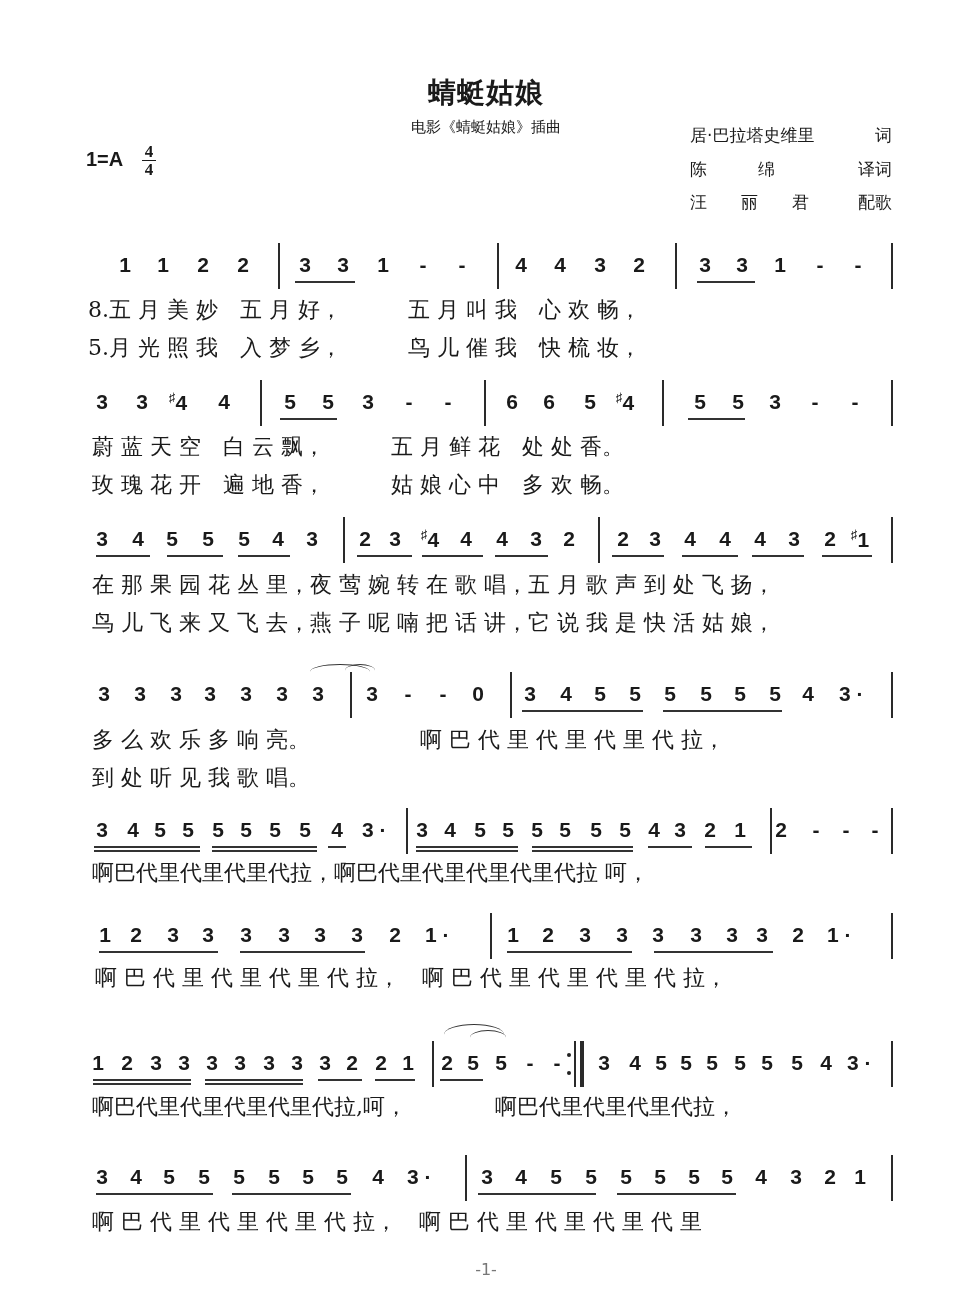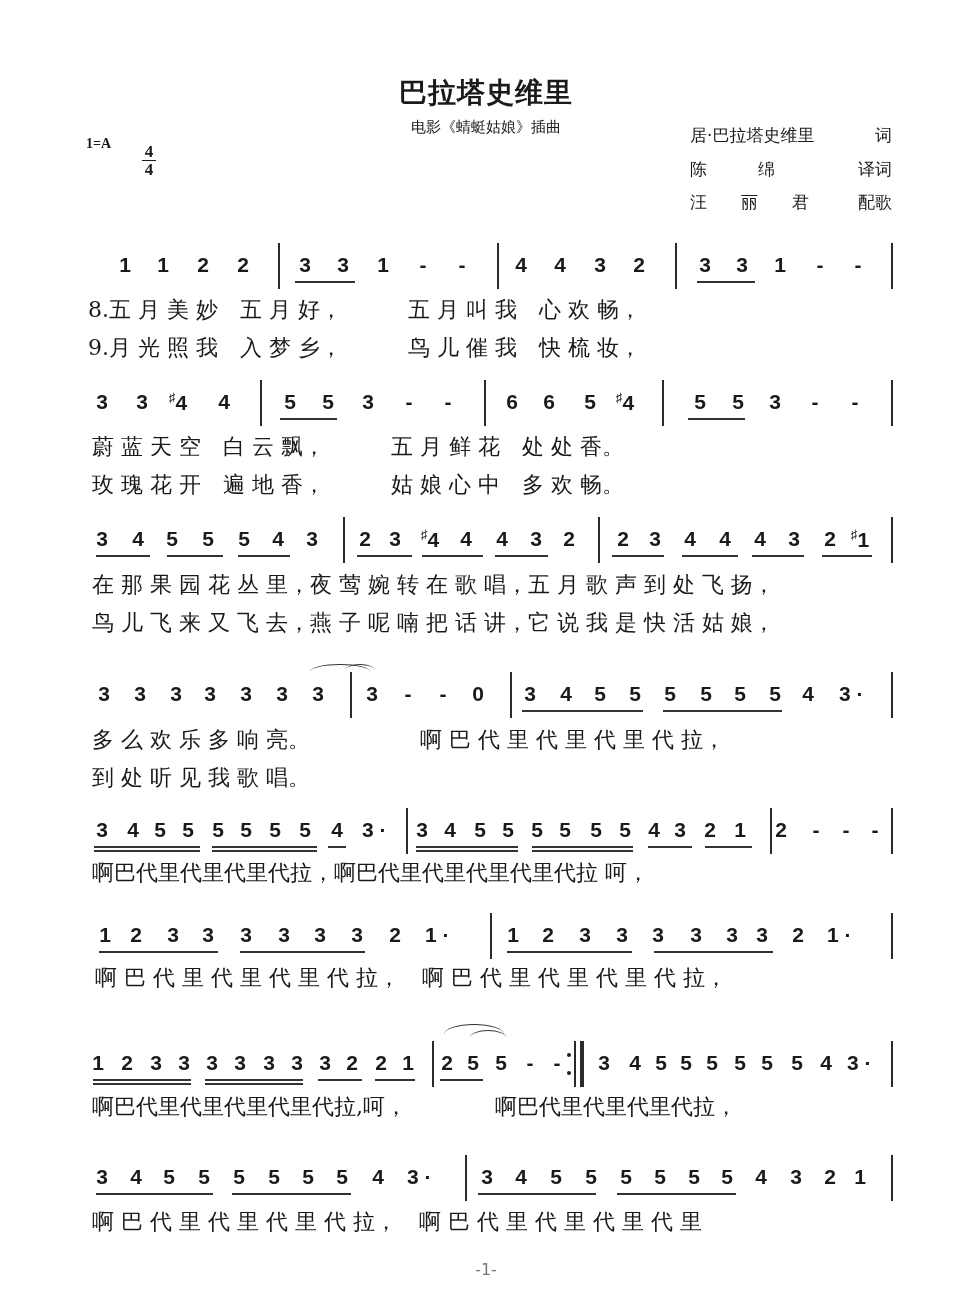--- a/index.html
+++ b/index.html
@@ -1,36 +1,36 @@
 <!DOCTYPE html>
 <html><head>
 <meta charset="utf-8">
 <style>
   html, body { margin:0; padding:0; background:#ffffff; }
   body { width:972px; height:1313px; position:relative; overflow:hidden; color:#1a1a1a;
          font-family:"DejaVu Sans", sans-serif; }
   .abs { position:absolute; }
   .title { left:0; width:972px; top:74px; text-align:center; font-size:28px; font-weight:bold; letter-spacing:1px; }
   .subtitle { left:0; width:972px; top:118px; text-align:center; font-size:15px; font-family:"DejaVu Serif", serif; }
-  .key { left:86px; top:136px; font-size:14px; font-weight:bold; font-family:Liberation Serif, serif; }
+  .key { left:86px; top:148px; font-size:20px; font-weight:bold; font-family:Liberation Sans, sans-serif; }
   .timesig { left:142px; top:144px; font-size:17px; font-weight:bold; font-family:"Liberation Serif", serif; line-height:15px; text-align:center; }
   .timesig .bar { border-top:1.5px solid #1a1a1a; width:14px; margin:1px 0; }
   .credit { left:690px; width:202px; font-size:17px; display:flex; justify-content:space-between; }
   .note { position:absolute; font-size:21px; font-weight:bold; width:20px; text-align:center; font-family:"Liberation Sans", sans-serif; }
   .lyric { position:absolute; font-size:22px; font-family:"DejaVu Serif", serif; white-space:nowrap; }
   .barline { position:absolute; width:2px; background:#2a2a2a; height:46px; }
   .ul { position:absolute; height:1.5px; background:#333; }
   .page { left:0; width:972px; top:1260px; text-align:center; font-size:16px; color:#777; }
   .tie { position:absolute; border-top:1.5px solid #333; border-radius:50% 50% 0 0; }
   .dot { position:absolute; width:4px; height:4px; background:#222; border-radius:50%; }
 </style>
 </head>
 <body>
 
-<div class="abs title">巴拉塔史维里</div>
+<div class="abs title">蜻蜓姑娘</div>
 <div class="abs subtitle">电影《蜻蜓姑娘》插曲</div>
 <div class="abs key">1=A</div>
 <div class="abs timesig">
   <div>4</div>
   <div class="bar"></div>
   <div>4</div>
 </div>
 <div class="abs credit" style="top:124px">
   <span>居·巴拉塔史维里</span>
     <span>词</span>
@@ -64,21 +64,21 @@
       <div class="barline" style="left: 675px; top: 243px;"></div>
       <div class="note" style="left: 695px; top: 253px;">3</div>
       <div class="note" style="left: 732px; top: 253px;">3</div>
       <div class="note" style="left: 770px; top: 253px;">1</div>
       <div class="note" style="left: 810px; top: 253px;">-</div>
       <div class="note" style="left: 848px; top: 253px;">-</div>
       <div class="barline" style="left: 891px; top: 243px;"></div>
       <div class="ul" style="left: 295px; width: 60px; top: 281px;"></div>
       <div class="ul" style="left: 697px; width: 58px; top: 281px;"></div>
       <div class="lyric" style="left: 88px; top: 295px;">8.五 月 美 妙　五 月 好，　　　五 月 叫 我　心 欢 畅，</div>
-      <div class="lyric" style="left: 88px; top: 333px;">9.月 光 照 我　入 梦 乡，　　　鸟 儿 催 我　快 梳 妆，</div>
+      <div class="lyric" style="left: 88px; top: 333px;">5.月 光 照 我　入 梦 乡，　　　鸟 儿 催 我　快 梳 妆，</div>
     </div>
     <div>
       <div class="note" style="left: 92px; top: 390px;">3</div>
       <div class="note" style="left: 132px; top: 390px;">3</div>
       <div class="note" style="left: 168px; top: 390px;"><sup style="font-size:13px;font-weight:normal">♯</sup>4</div>
       <div class="note" style="left: 214px; top: 390px;">4</div>
       <div class="barline" style="left: 260px; top: 380px;"></div>
       <div class="note" style="left: 280px; top: 390px;">5</div>
       <div class="note" style="left: 318px; top: 390px;">5</div>
       <div class="note" style="left: 358px; top: 390px;">3</div>

